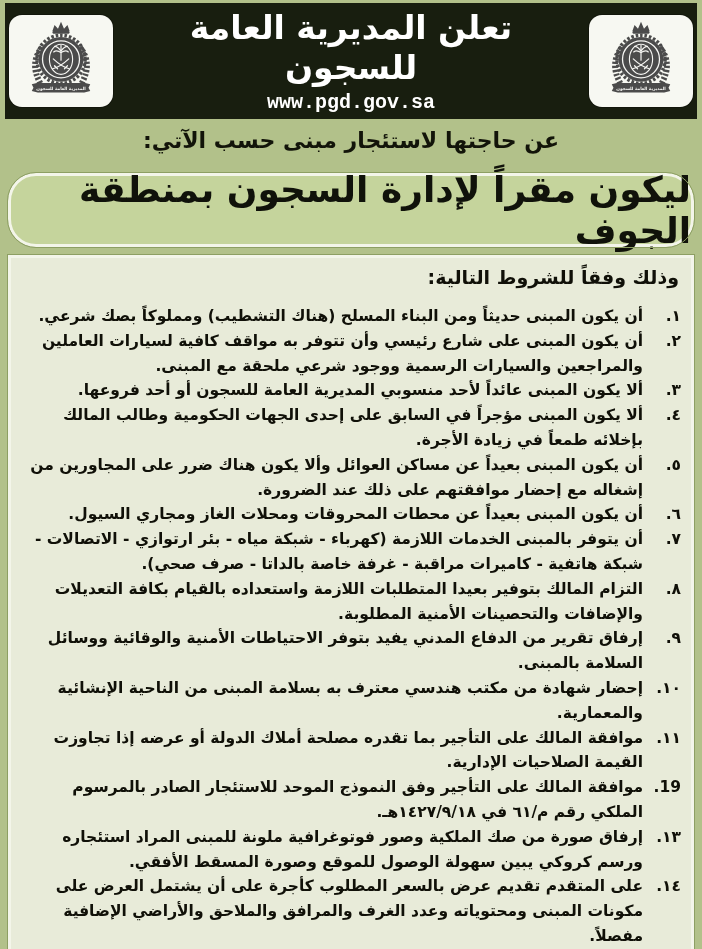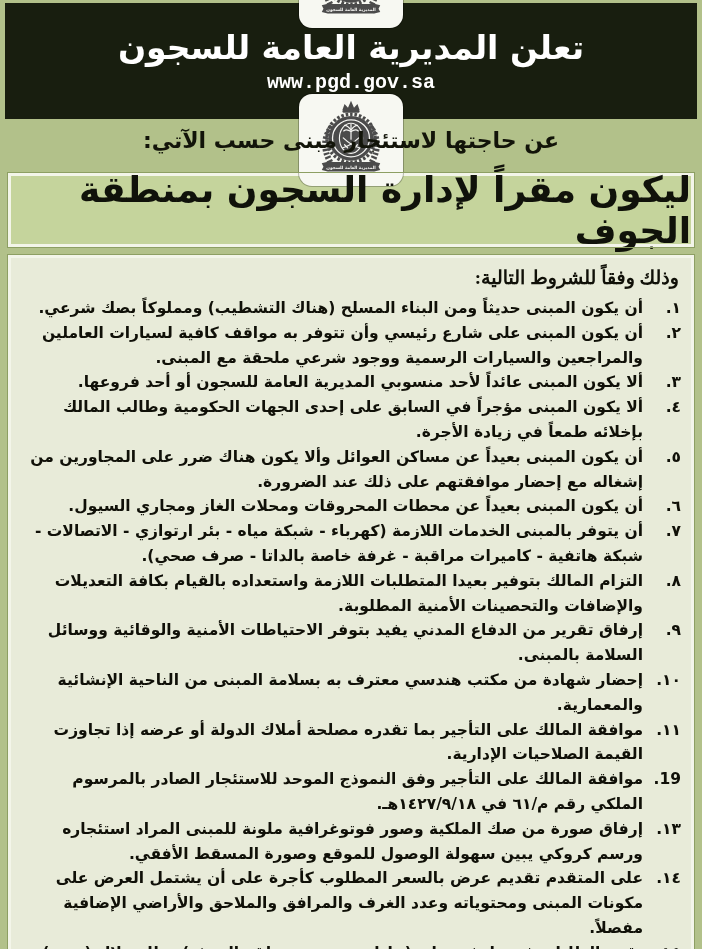--- a/index.html
+++ b/index.html
@@ -4,22 +4,22 @@
 <style>
   html,body{margin:0;padding:0;}
   body{
     width:702px;height:949px;overflow:hidden;
     font-family:"DejaVu Sans",sans-serif;
     -webkit-font-smoothing:antialiased;
   }
   .page{box-sizing:border-box;width:702px;height:949px;padding:3px 5px 0;}
   
   .header{
-    height:116px;display:flex;align-items:center;justify-content:center;
-    padding:0 4px;box-sizing:border-box;flex-direction:column;
+    height:116px;display:flex;align-items:center;justify-content:flex-start;
+    padding:0 4px;box-sizing:border-box;
   }
   .logo-card{
     width:104px;height:92px;flex:0 0 auto;
     background:#f7f8f2;border-radius:13px;
     display:flex;align-items:center;justify-content:center;
     box-shadow:0 0 0 1px rgba(0,0,0,.25);
   }
   .header-center{flex:1;text-align:center;color:#ffffff;padding:0 6px;}
   .header-title{font-size:33px;font-weight:bold;line-height:1.2;letter-spacing:0;}
   .header-url{
@@ -37,21 +37,21 @@
     border:3px solid #f3f5e9;outline:1px solid #8d9f63;
     display:flex;align-items:center;justify-content:center;
   }
   .highlight-title{font-size:36px;font-weight:bold;color:#10120a;}
   
   .conditions-box{
     margin:8px 3px 0;height:698px;box-sizing:border-box;
     border:3px solid #f3f5e9;outline:1px solid #8d9f63;
     padding:6px 10px 4px;overflow:hidden;direction:rtl;color:#101008;
   }
-  .conditions-heading{font-size:19px;font-weight:bold;margin:2px 2px 7px;font-family:Liberation Serif, serif;}
+  .conditions-heading{font-size:19px;font-weight:bold;margin:2px 2px 16px;}
   .condition-item{
     display:flex;direction:rtl;align-items:flex-start;
     font-size:15.5px;font-weight:bold;line-height:1.6;
   }
   .item-num{flex:0 0 38px;white-space:nowrap;}
   .item-text{flex:1;padding-left:2px;}
 </style>
 </head>
 <body style="background: rgb(178, 193, 138);">
 
@@ -121,21 +121,21 @@
         <path d="M16 77 l8 -2 v12 l-8 -2 2 -4 z M84 77 l-8 -2 v12 l8 -2 -2 -4 z" fill="#4b4b4b"></path>
         <rect x="23" y="75.5" width="54" height="11" rx="1.5" fill="#4b4b4b"></rect>
         <text x="50" y="83.5" text-anchor="middle" font-size="5" font-weight="bold" fill="#f6f6f3">المديرية العامة للسجون</text>
       </svg>
     </div>
 
   </div>
 
   <div class="subtitle">عن حاجتها لاستئجار مبنى حسب الآتي:</div>
 
-  <div class="highlight-box" style="background: rgb(197, 212, 156);">
+  <div class="highlight-box" style="background: rgb(197, 212, 156); border-radius: 28px;">
     <div class="highlight-title">ليكون مقراً لإدارة السجون بمنطقة الجوف</div>
   </div>
 
   <div class="conditions-box" style="background: rgb(232, 235, 217);">
     <div class="conditions-heading">وذلك وفقاً للشروط التالية:</div>
     <div>
         <div class="condition-item">
           <span class="item-num">١.</span>
           <span class="item-text">أن يكون المبنى حديثاً ومن البناء المسلح (هناك التشطيب) ومملوكاً بصك شرعي.</span>
         </div>

